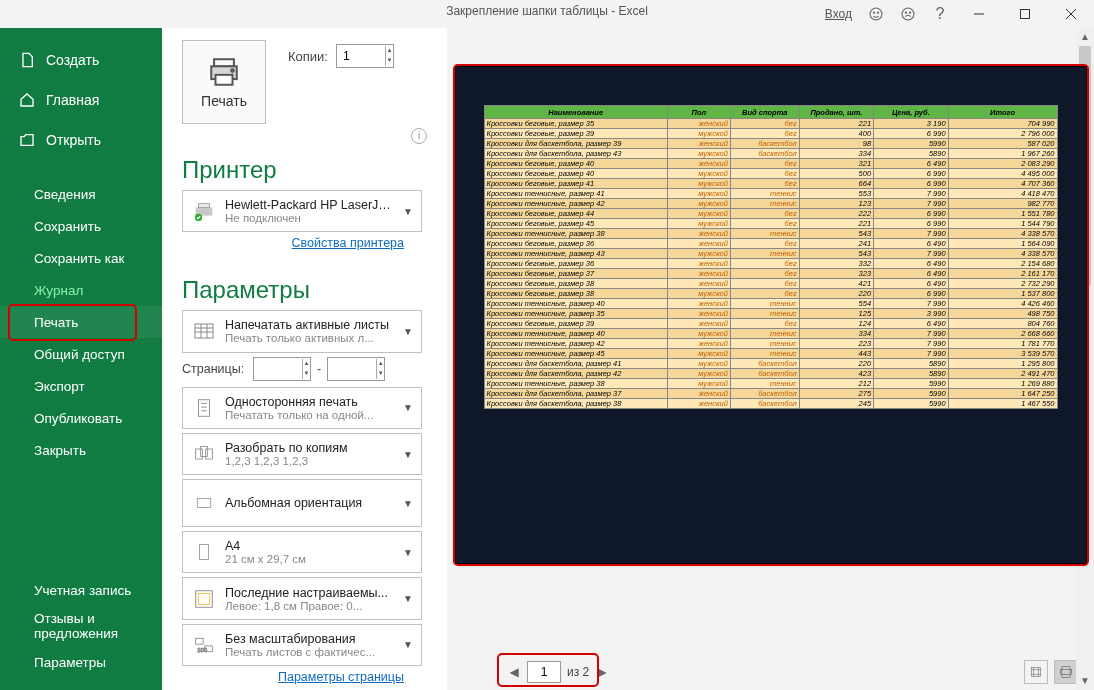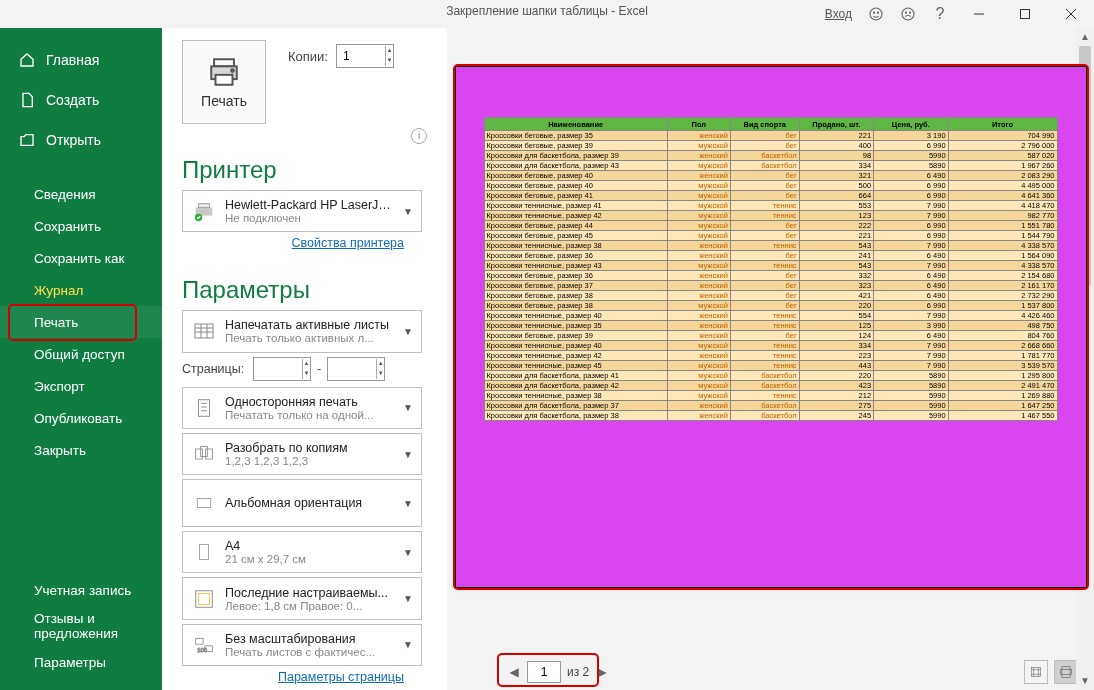--- a/index.html
+++ b/index.html
@@ -44,21 +44,21 @@
   .dd .line1{font-size:12.5px;color:#222;white-space:nowrap;overflow:hidden;text-overflow:ellipsis;}
   .dd .line2{font-size:11.5px;color:#888;white-space:nowrap;overflow:hidden;text-overflow:ellipsis;}
   .dd .chev{color:#555;font-size:10px;}
   .plink{color:#0f6cbf;font-size:12.5px;text-align:right;display:block;width:222px;cursor:pointer;text-decoration:underline;margin-bottom:6px;}
   .pages-row{display:flex;align-items:center;gap:6px;width:222px;margin-bottom:6px;color:#444;font-size:12.5px;}
   .pages-row .lbl{flex:0 0 65px;}
   .pages-row .psp{flex:0 0 52px;}
   
   .preview{flex:1;position:relative;background:#f3f3f3;display:flex;flex-direction:column;}
   .preview-canvas{flex:1;display:flex;align-items:flex-start;justify-content:center;padding-top:38px;position:relative;}
-  .page{width:574px;height:420px;background:#d946ef;border:1px solid #000;box-shadow:0 1px 4px rgba(0,0,0,.2);position:relative;padding:50px 28px;}
+  .page{width:574px;height:420px;background:#0f172a;border:1px solid #000;box-shadow:0 1px 4px rgba(0,0,0,.2);position:relative;padding:38px 28px;font-style:italic;}
   .hl.h2{top:-3px;left:-3px;right:-3px;bottom:-3px;}
   table.data{border-collapse:collapse;width:100%;font-size:7.5px;table-layout:fixed;}
   table.data th{background:#5fb645;color:#000;font-weight:bold;border:1px solid #888;padding:1px 2px;height:10px;text-align:center;white-space:nowrap;overflow:hidden;}
   table.data td{border:1px solid #888;padding:0 2px;height:9px;white-space:nowrap;overflow:hidden;}
   table.data tr.a td{background:#f6d79a;}
   table.data tr.b td{background:#ffe8b8;}
   table.data td.num{text-align:right;}
   table.data td.ctr{text-align:right;color:#c06000;}
   .pager{height:36px;display:flex;align-items:center;justify-content:space-between;padding:0 16px 0 60px;}
   .pager-left{display:flex;align-items:center;gap:6px;position:relative;}
@@ -115,52 +115,52 @@
         </svg>
       </div>
   </div>
 
   <div class="body">
 
     <div class="sidebar">
       <div class="s-item">
           <span class="glyph">
             <svg width="16" height="16" viewBox="0 0 24 24" fill="none" stroke="#fff" stroke-width="2">
-              <path d="M3 11l9-8 9 8v10H3z"></path>
+              <path d="M6 2h9l5 5v15H6z"></path>
             </svg>
           </span>
-          <span>Главная</span>
+          <span>Создать</span>
         </div>
       <div class="s-item">
           <span class="glyph">
             <svg width="16" height="16" viewBox="0 0 24 24" fill="none" stroke="#fff" stroke-width="2">
-              <path d="M6 2h9l5 5v15H6z"></path>
+              <path d="M3 11l9-8 9 8v10H3z"></path>
             </svg>
           </span>
-          <span>Создать</span>
+          <span>Главная</span>
         </div>
       <div class="s-item">
           <span class="glyph">
             <svg width="16" height="16" viewBox="0 0 24 24" fill="none" stroke="#fff" stroke-width="2">
               <path d="M3 7h5l2-3h11v16H3z"></path>
             </svg>
           </span>
           <span>Открыть</span>
         </div>
       <div class="s-sep"></div>
       <div class="s-item compact">
           <span>Сведения</span>
         </div>
       <div class="s-item compact">
           <span>Сохранить</span>
         </div>
       <div class="s-item compact">
           <span>Сохранить как</span>
         </div>
-      <div class="s-item compact" style="color:#fde047;cursor:default;text-align:right;">
+      <div class="s-item compact" style="color:#86efac;cursor:default;text-align:right;">
           <span>Журнал</span>
         </div>
       <div class="s-item compact print" style="background:rgba(255,255,255,.07);">
         <div class="hl h1"></div>
         <span>Печать</span>
       </div>
       <div class="s-item compact">
           <span>Общий доступ</span>
         </div>
       <div class="s-item compact">
@@ -428,21 +428,21 @@
                   <td class="num">500</td>
                   <td class="num">6 990</td>
                   <td class="num">4 495 000</td>
                 </tr>
                 <tr class="a">
                   <td>Кроссовки беговые, размер 41</td>
                   <td class="ctr">мужской</td>
                   <td class="ctr">бег</td>
                   <td class="num">664</td>
                   <td class="num">6 990</td>
-                  <td class="num">4 641 360</td>
+                  <td class="num">4 707 360</td>
                 </tr>
                 <tr class="b">
                   <td>Кроссовки теннисные, размер 41</td>
                   <td class="ctr">мужской</td>
                   <td class="ctr">теннис</td>
                   <td class="num">553</td>
                   <td class="num">7 990</td>
                   <td class="num">4 418 470</td>
                 </tr>
                 <tr class="a">

